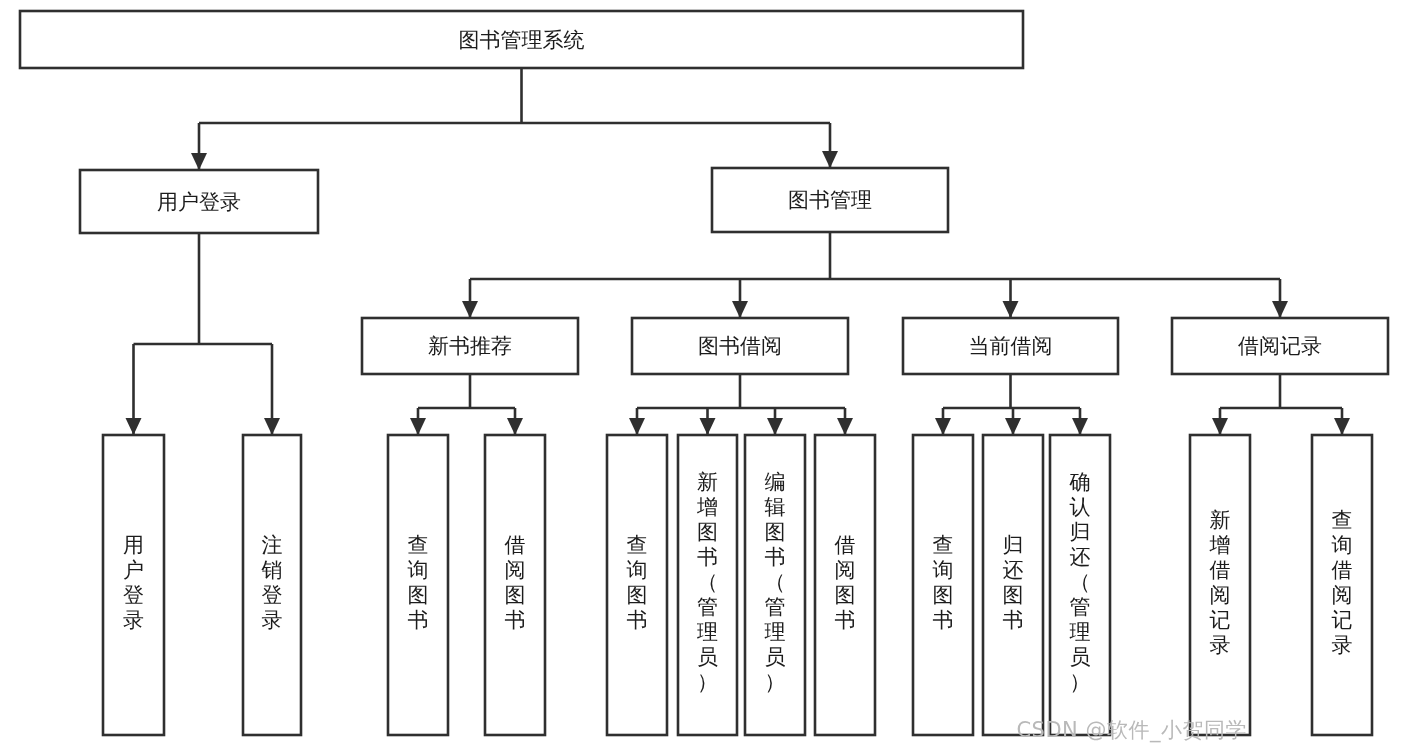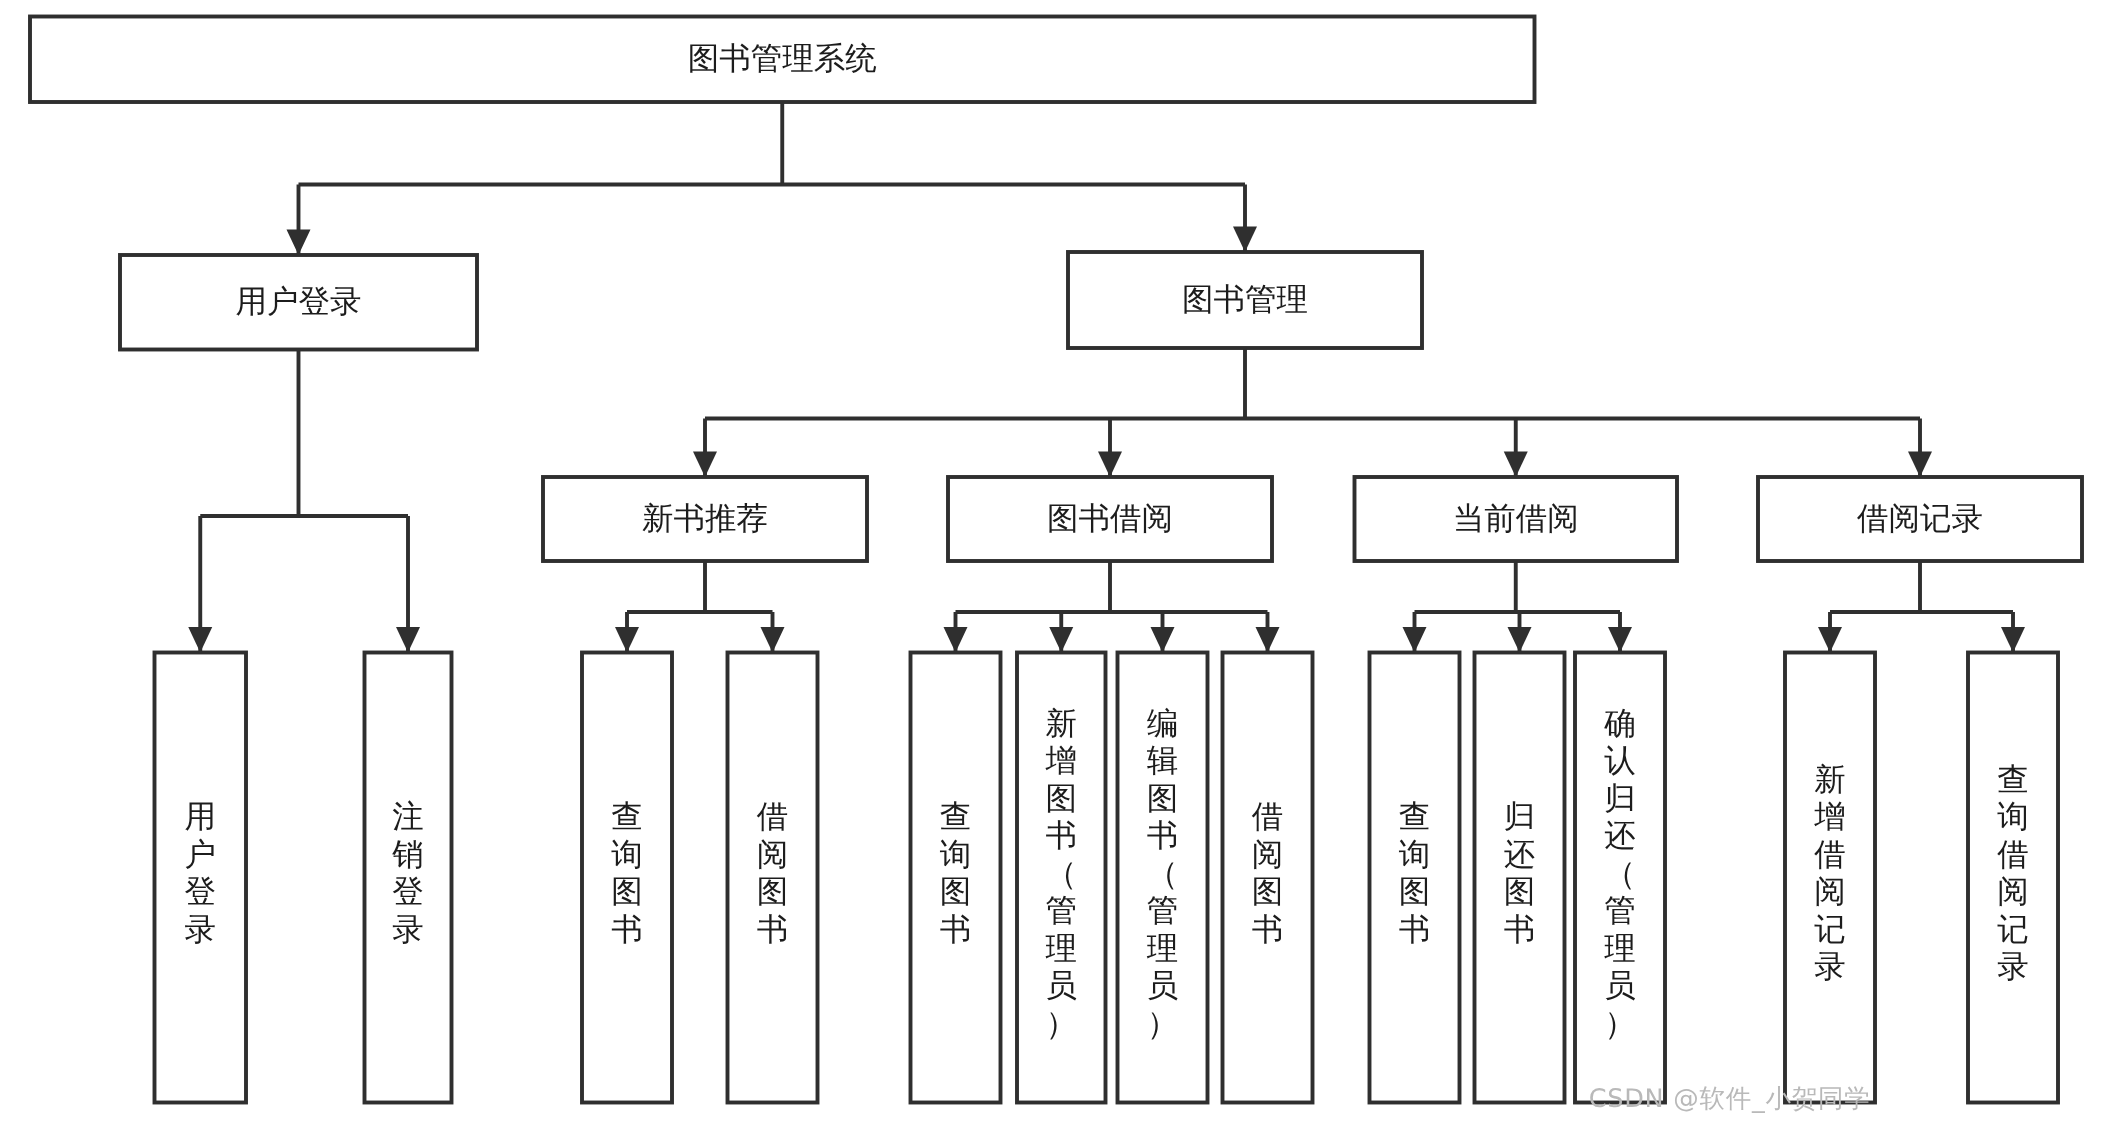--- a/index.html
+++ b/index.html
@@ -51,21 +51,21 @@
     stroke-linecap: butt;
   }
   .arrow-head {
     fill: #2f2f2f;
   }
   .watermark {
     position: absolute;
     right: 8px;
     bottom: 3px;
     font-family: "DejaVu Sans", "Liberation Sans", sans-serif;
-    font-size: 17px;
+    font-size: 21px;
     color: #b9b9b9;
     letter-spacing: 0.5px;
     white-space: nowrap;
     user-select: none;
   }
 </style>
 </head>
 <body>
 
 <div id="diagram-root">

